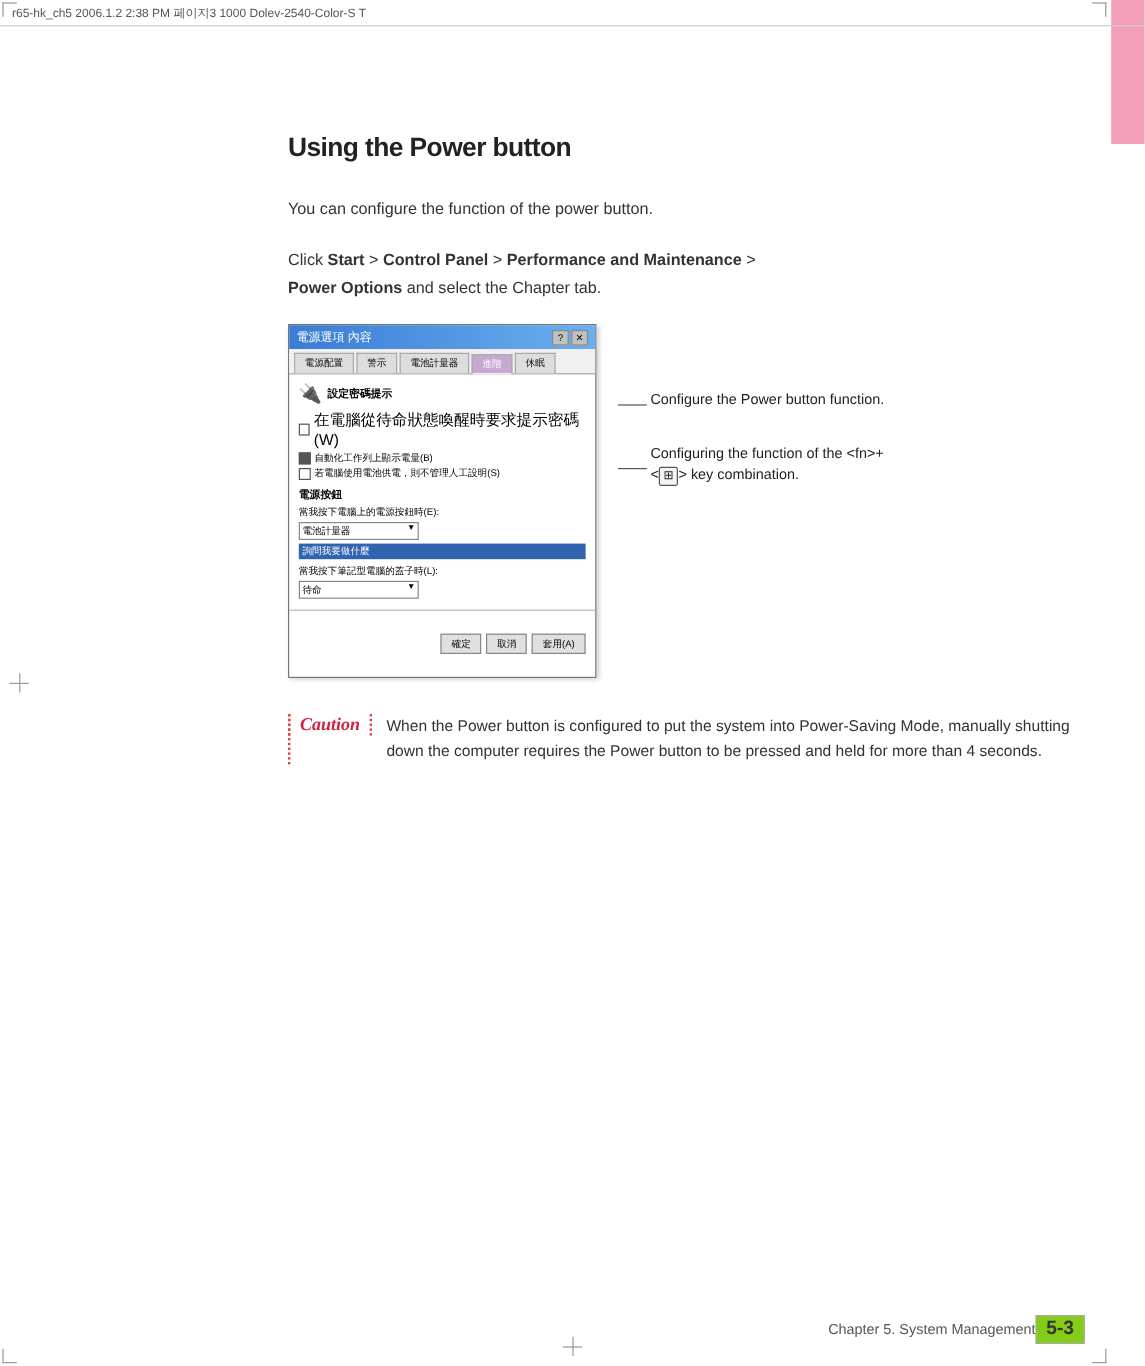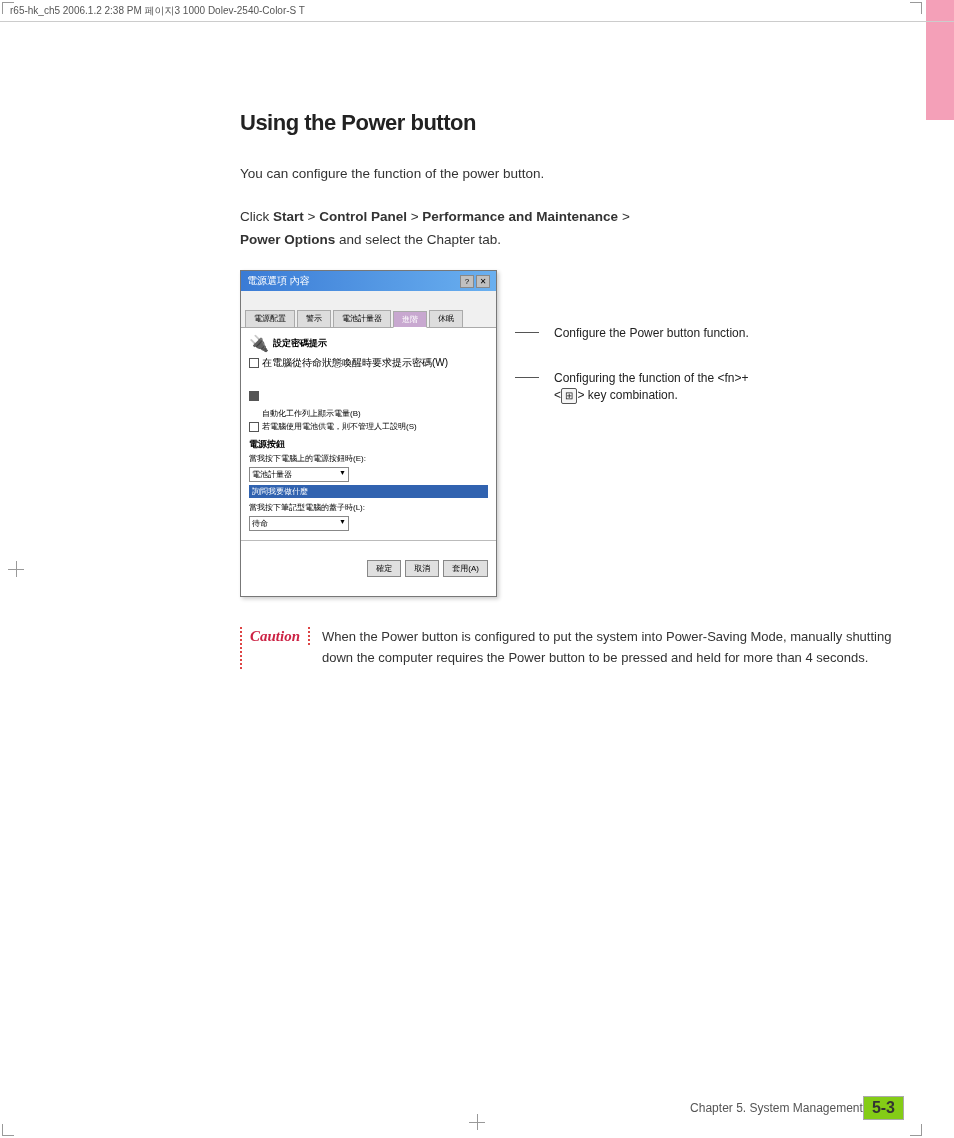--- a/index.html
+++ b/index.html
@@ -177,21 +177,21 @@
       align-items: center;
       justify-content: center;
       cursor: pointer;
       color: #000;
     }
 
     .dialog-tabs {
       background: #f0f0f0;
       border-bottom: 1px solid #aaa;
       display: flex;
-      padding-top: 19px;
+      padding-top: 3px;
       padding-left: 4px;
       gap: 2px;
     }
 
     .dialog-tab {
       padding: 2px 8px;
       font-size: 9px;
       background: #ddd;
       border: 1px solid #aaa;
       border-bottom: none;
@@ -294,22 +294,22 @@
     .callouts {
       display: flex;
       flex-direction: column;
       justify-content: center;
       padding-top: 55px;
       gap: 28px;
     }
 
     .callout-item {
       display: flex;
-      align-items: flex-start;
-      gap: 15px;
+      align-items: center;
+      gap: 3px;
       position: relative;
     }
 
     .callout-line {
       width: 24px;
       height: 1px;
       background: #555;
       margin-top: 7px;
       flex-shrink: 0;
     }
@@ -433,26 +433,26 @@
 
       <div class="dialog-body">
 
         <div class="dialog-section-title">
           <span style="font-size:16px;">🔌</span>
           <span style="font-size:9px;">設定密碼提示</span>
         </div>
 
         <div class="dialog-checkbox-row">
           <div class="dialog-checkbox"></div>
-          <span style="font-size:10px;">在電腦從待命狀態喚醒時要求提示密碼(W)</span>
+          <span style="font-size:13px;">在電腦從待命狀態喚醒時要求提示密碼(W)</span>
         </div>
 
         <div class="dialog-checkbox-row">
           <div class="dialog-checkbox" style="background:#555;"></div>
-          <span style="font-size:8px;margin-top:36px;">自動化工作列上顯示電量(B)</span>
+          <span style="font-size:8px;">自動化工作列上顯示電量(B)</span>
         </div>
 
         <div class="dialog-checkbox-row">
           <div class="dialog-checkbox"></div>
           <span style="font-size:8px;">若電腦使用電池供電，則不管理人工設明(S)</span>
         </div>
 
         <div class="dialog-group-label">電源按鈕</div>
 
         <div style="font-size:8px; margin-bottom:2px;">當我按下電腦上的電源按鈕時(E):</div>

